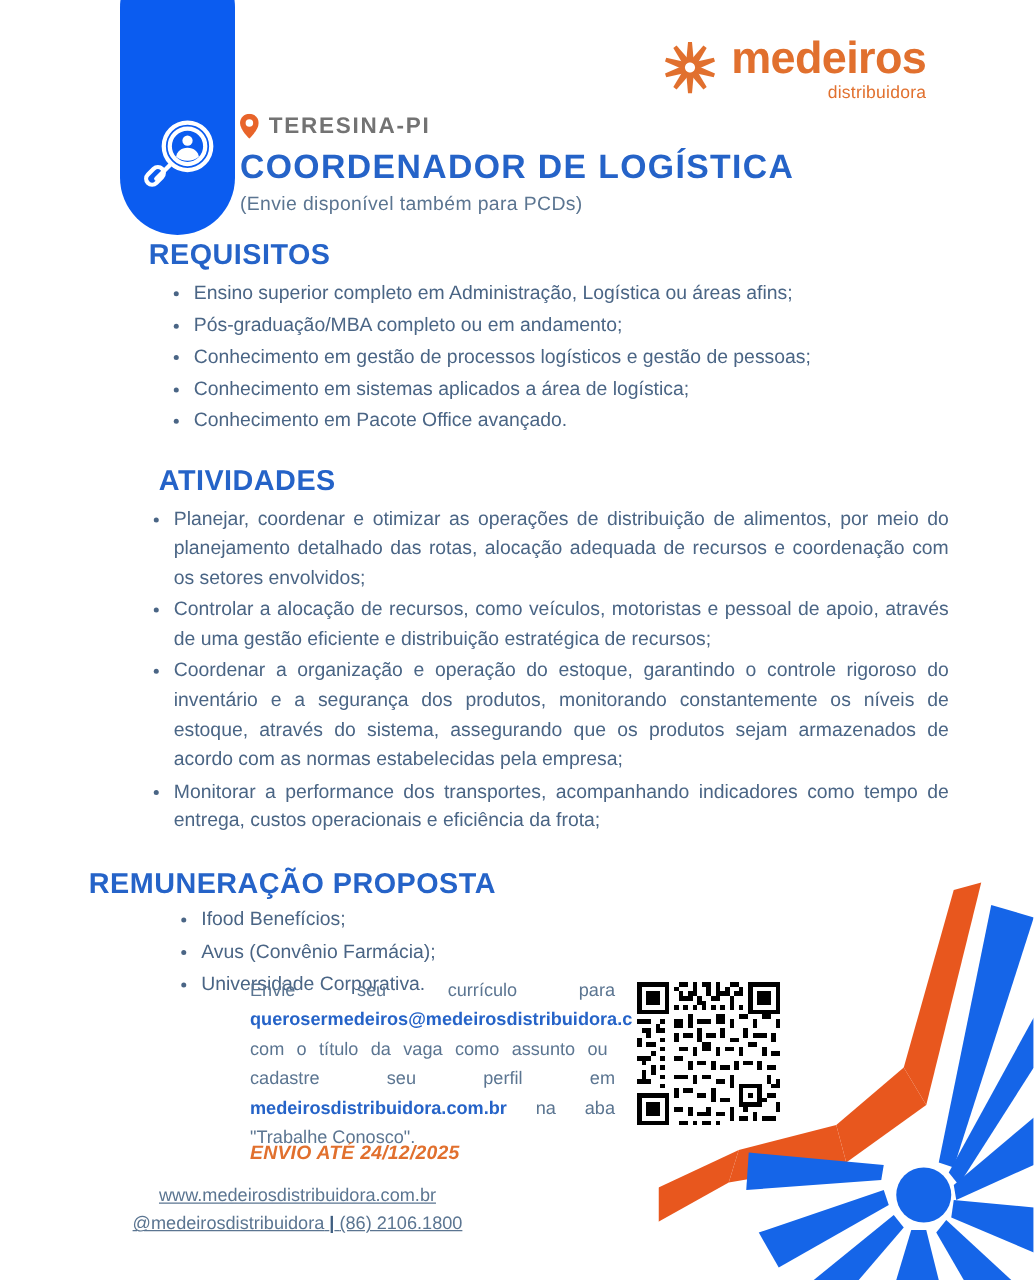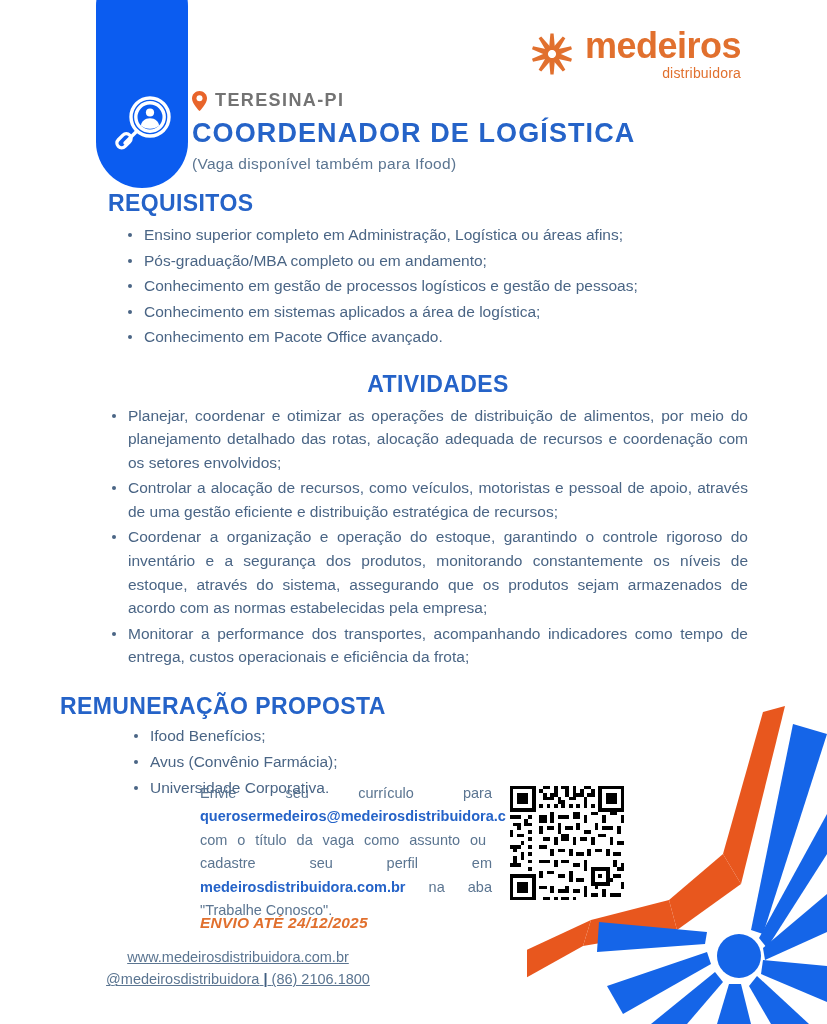--- a/index.html
+++ b/index.html
@@ -117,34 +117,34 @@
   .job-sub {
     font-size: 15.5px;
     color: #5B7591;
     letter-spacing: 0.3px;
     margin-top: 6px;
   }
 
   
   .content {
     position: absolute;
-    left: 0;
+    left: 11px;
     top: 190px;
     width: 760px;
     z-index: 3;
   }
 
   .section-title {
     font-size: 23px;
     font-weight: bold;
     color: #2563C8;
     letter-spacing: 0.4px;
   }
   .t-requisitos { margin-left: 108px; }
-  .t-atividades { margin-left: 116px; margin-top: 22px; text-align: center; }
+  .t-atividades { margin-left: 116px; margin-top: 22px; }
   .t-remuneracao { margin-left: 60px; margin-top: 24px; }
 
   ul.bullets {
     list-style: none;
     margin-top: 6px;
   }
   ul.bullets > li {
     position: relative;
     color: #4A6585;
     font-size: 15.5px;
@@ -350,21 +350,21 @@
     <div class="loc-row">
       <span class="pin-icon">
         <svg viewBox="0 0 15 20" width="15" height="20" aria-hidden="true">
           <path d="M7.5 0C3.4 0 0 3.3 0 7.4c0 5.4 7.5 12.6 7.5 12.6S15 12.8 15 7.4C15 3.3 11.6 0 7.5 0z" fill="#E8642A"></path>
           <circle cx="7.5" cy="7.3" r="3" fill="#ffffff"></circle>
         </svg>
       </span>
       <span class="loc-city">TERESINA-PI</span>
     </div>
     <div class="job-title">COORDENADOR DE LOGÍSTICA</div>
-    <div class="job-sub">(Vaga disponível também para Ifood)</div>
+    <div class="job-sub">(Envie disponível também para PCDs)</div>
   </div>
 
   <div class="content">
 
     <div class="section-title t-requisitos">REQUISITOS</div>
     <ul class="bullets list-requisitos">
       <li>Ensino superior completo em Administração, Logística ou áreas afins;</li>
       <li>Pós-graduação/MBA completo ou em andamento;</li>
       <li>Conhecimento em gestão de processos logísticos e gestão de pessoas;</li>
       <li>Conhecimento em sistemas aplicados a área de logística;</li>

